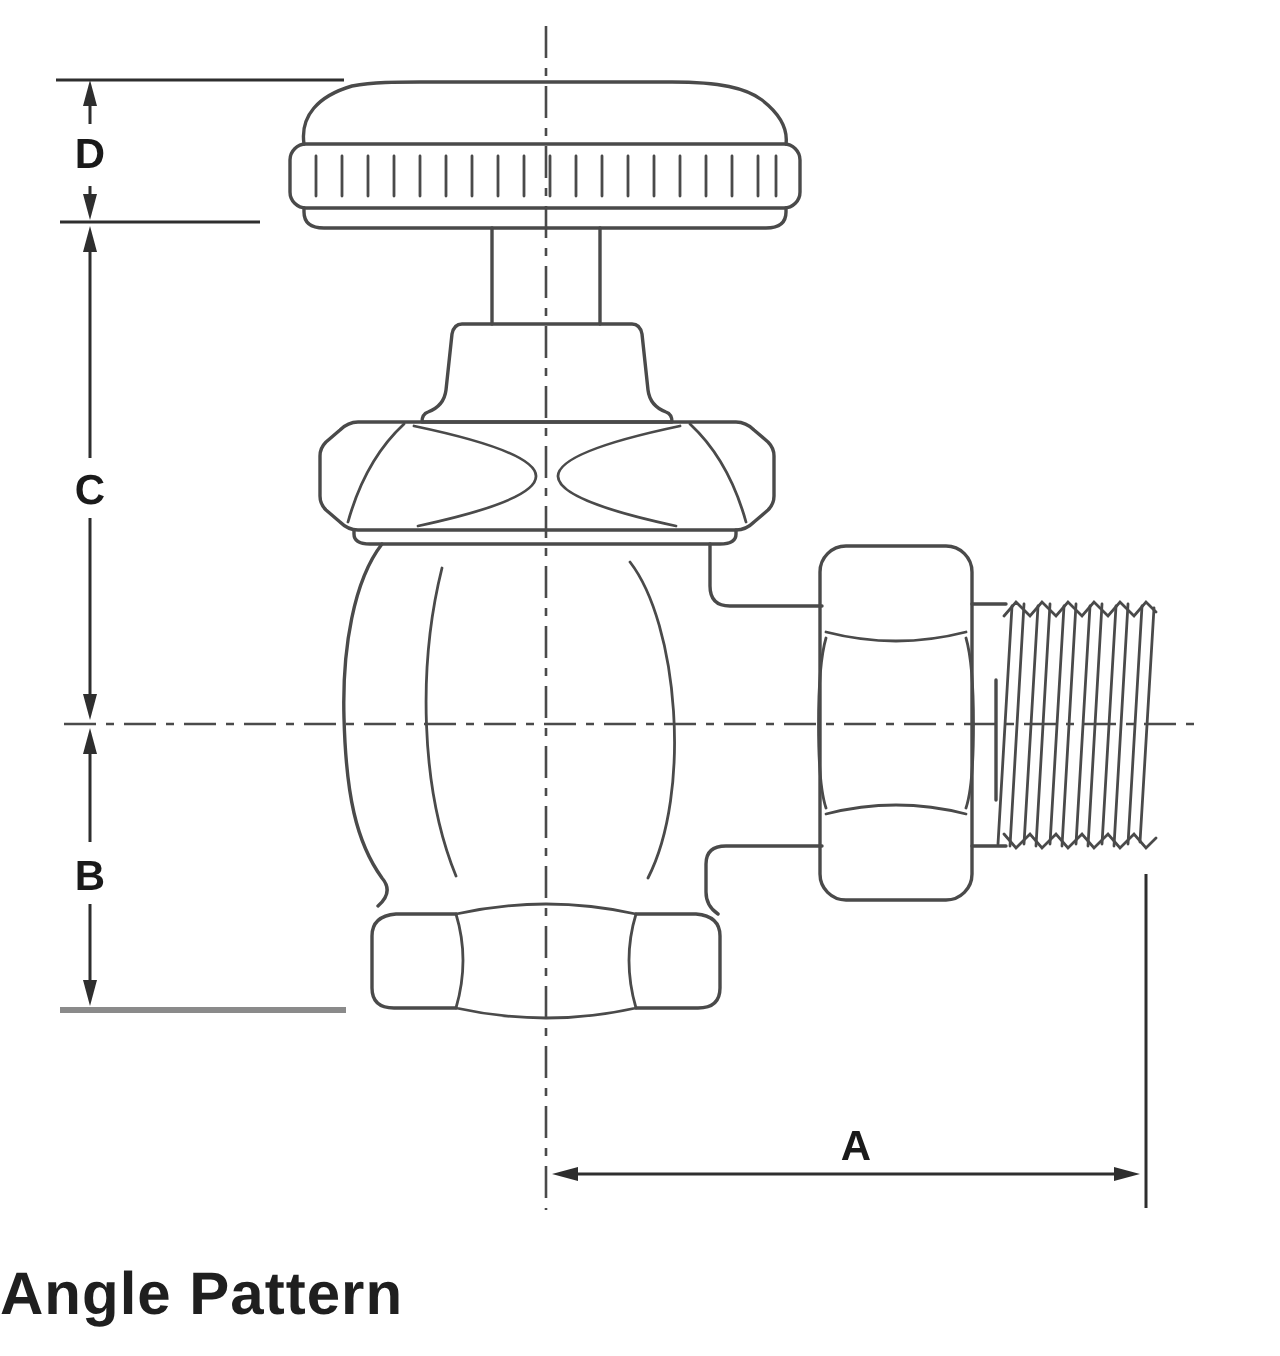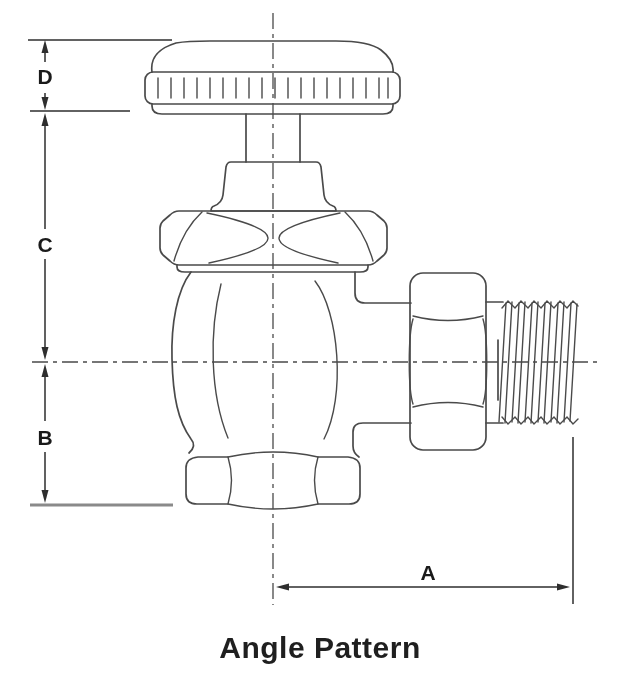--- a/index.html
+++ b/index.html
@@ -63,21 +63,20 @@
     font-family: "Liberation Sans", sans-serif;
     font-size: 21px;
     font-weight: bold;
     text-anchor: middle;
   }
   .title {
     position: absolute;
     left: 0;
     right: 0;
     top: 631px;
-    text-align: center;
     font-size: 30px;
     font-weight: bold;
     color: #1f1f1f;
     letter-spacing: 0.5px;
   }
 </style>
 </head>
 <body>
 
 <div class="stage">

